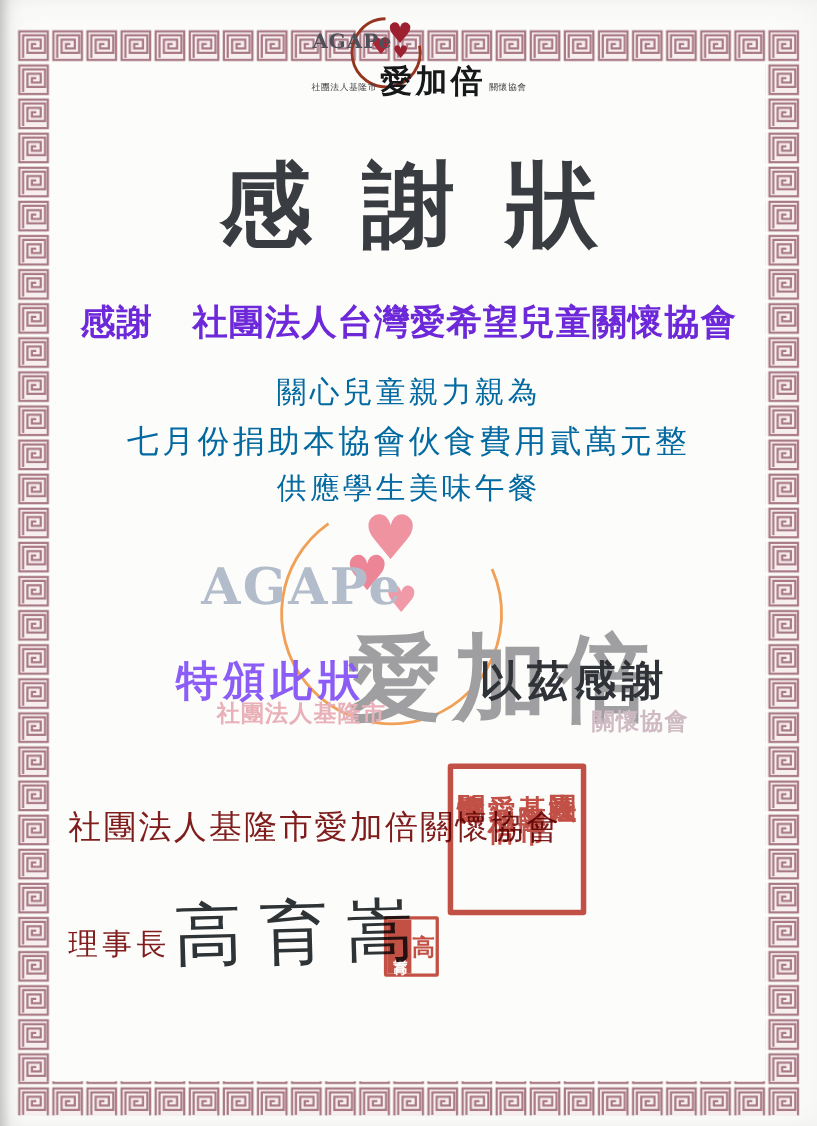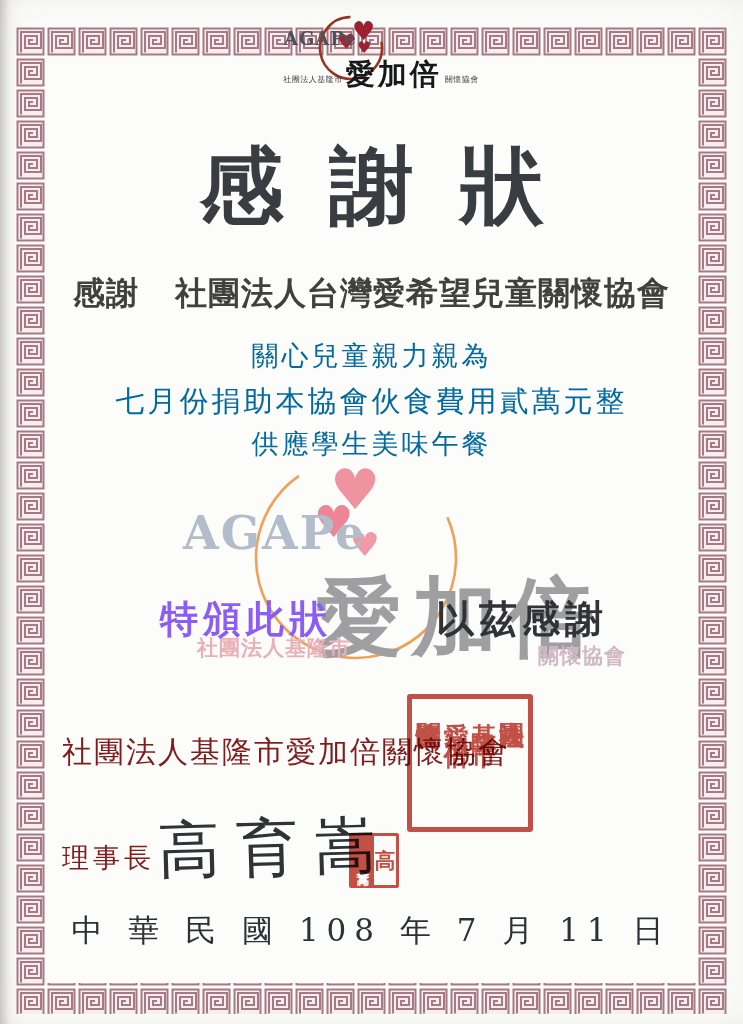--- a/index.html
+++ b/index.html
@@ -19,21 +19,21 @@
   .lh1{left:76px;top:8px;font-size:26px;color:#9c2030;}
   .lh2{left:61px;top:22px;font-size:21px;color:#a82536;}
   .lh3{left:81px;top:30px;font-size:16px;color:#9c2030;}
   .logo-row{position:absolute;left:0px;top:50px;width:210px;display:flex;align-items:flex-end;justify-content:center;gap:3px;font-family:"DejaVu Sans","Liberation Sans",sans-serif;}
   .logo-small{font-size:8px;color:#3c3c40;letter-spacing:.5px;padding-bottom:4px;white-space:nowrap;}
   .logo-cn{font-size:29px;font-weight:bold;color:#17181a;letter-spacing:3px;white-space:nowrap;line-height:1;}
   
   .title{position:absolute;left:0;top:130px;width:100%;text-align:center;
     font-size:84px;font-weight:bold;color:#393d41;letter-spacing:46px;padding-left:46px;box-sizing:border-box;z-index:3;}
   .recipient{position:absolute;left:0;top:272px;width:100%;display:flex;justify-content:center;gap:36px;
-    font-size:32px;font-weight:bold;color:#404040;letter-spacing:1px;z-index:3;}
+    font-size:32px;font-weight:bold;color:#6d28d9;letter-spacing:1px;z-index:3;}
   .bline{position:absolute;left:0;width:100%;text-align:center;color:#0369a1;z-index:3;}
   .b1{top:338px;font-size:27px;letter-spacing:3px;}
   .b2{top:382px;font-size:29px;letter-spacing:3px;}
   .b3{top:426px;font-size:27px;letter-spacing:3px;}
   
   .wm{position:absolute;z-index:1;}
   .wm-arc{left:252px;top:454px;}
   .wm-latin{left:183px;top:506px;font-size:46px;color:#b2bcca;letter-spacing:2px;font-weight:600;}
   .wmh1{left:330px;top:462px;font-size:56px;color:#ef93a1;}
   .wmh2{left:314px;top:500px;font-size:44px;color:#ec8596;}
@@ -140,16 +140,15 @@
     <div class="col">關懷協會</div>
   </div>
 
   <div class="signer-label">理事長</div>
   <div class="signature">高育嵩</div>
   <div class="name-seal">
     <div class="ns-right">高</div>
     <div class="ns-left">育嵩</div>
   </div>
 
-  <div class="date">中 華 民 國 108 年 7 月 11 日</div>
 
   <div class="scan-edge"></div>
 </div>
 
 </body></html>

